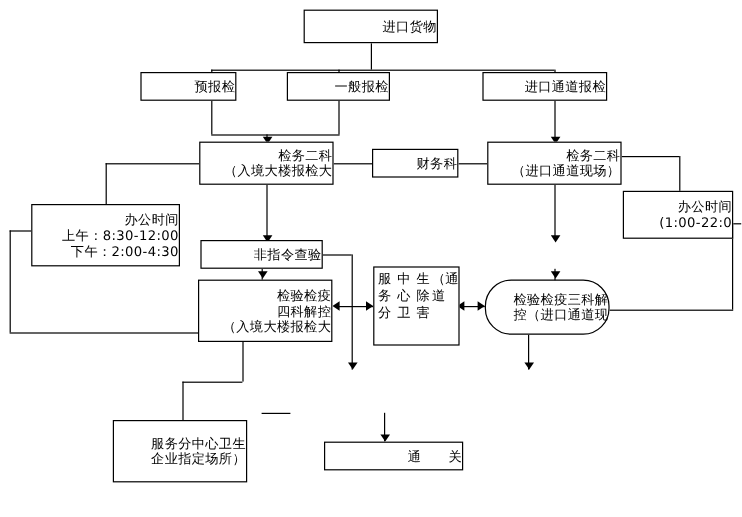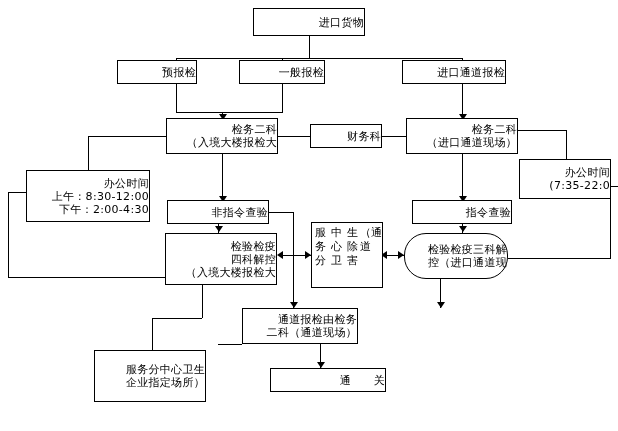--- a/index.html
+++ b/index.html
@@ -136,40 +136,37 @@
 
   <div class="h" style="left:8px;top:192px;width:18px;"></div>
   <div class="v" style="left:8px;top:192px;height:85px;"></div>
   <div class="h" style="left:8px;top:277px;width:158px;"></div>
 
   <div class="h" style="left:518px;top:130px;width:48px;"></div>
   <div class="v" style="left:566px;top:130px;height:30px;"></div>
 
   <div class="box" style="left:519px;top:159px;width:92px;height:40px;">
     <span class="ln">办公时间</span>
-    <span class="ln">(7:35-22:0</span>
+    <span class="ln">(1:00-22:0</span>
   </div>
 
   <div class="h" style="left:611px;top:186px;width:7px;"></div>
   <div class="v" style="left:610px;top:186px;height:72px;"></div>
   <div class="h" style="left:508px;top:258px;width:103px;"></div>
 
   <div class="v" style="left:222px;top:154px;height:46px;"></div>
   <div class="arw down" style="left:219px;top:196px;"></div>
 
   <div class="box" style="left:167px;top:200px;width:102px;height:24px;">
     <span class="ln">非指令查验</span>
   </div>
 
   <div class="v" style="left:462px;top:154px;height:46px;"></div>
   <div class="arw down" style="left:459px;top:196px;"></div>
 
-  <div class="box" style="left:412px;top:200px;width:100px;height:24px;">
-    <span class="ln">指令查验</span>
-  </div>
 
   <div class="v" style="left:218px;top:224px;height:10px;"></div>
   <div class="arw down" style="left:215px;top:226px;"></div>
 
   <div class="box" style="left:165px;top:233px;width:112px;height:52px;">
     <span class="ln">检验检疫</span>
     <span class="ln">四科解控</span>
     <span class="ln">（入境大楼报检大</span>
   </div>
 
@@ -208,24 +205,20 @@
   <div class="v" style="left:293px;top:212px;height:96px;"></div>
   <div class="arw down" style="left:290px;top:302px;"></div>
 
   <div class="v" style="left:440px;top:279px;height:29px;"></div>
   <div class="arw down" style="left:437px;top:302px;"></div>
 
   <div class="v" style="left:202px;top:285px;height:33px;"></div>
   <div class="h" style="left:152px;top:318px;width:50px;"></div>
   <div class="v" style="left:152px;top:318px;height:32px;"></div>
 
-  <div class="box" style="left:242px;top:308px;width:116px;height:36px;">
-    <span class="ln">通道报检由检务</span>
-    <span class="ln">二科（通道现场）</span>
-  </div>
 
   <div class="box" style="left:94px;top:350px;width:112px;height:52px;">
     <span class="ln">服务分中心卫生</span>
     <span class="ln">企业指定场所）</span>
   </div>
 
   <div class="h" style="left:218px;top:344px;width:24px;"></div>
 
   <div class="v" style="left:320px;top:344px;height:24px;"></div>
   <div class="arw down" style="left:317px;top:362px;"></div>

